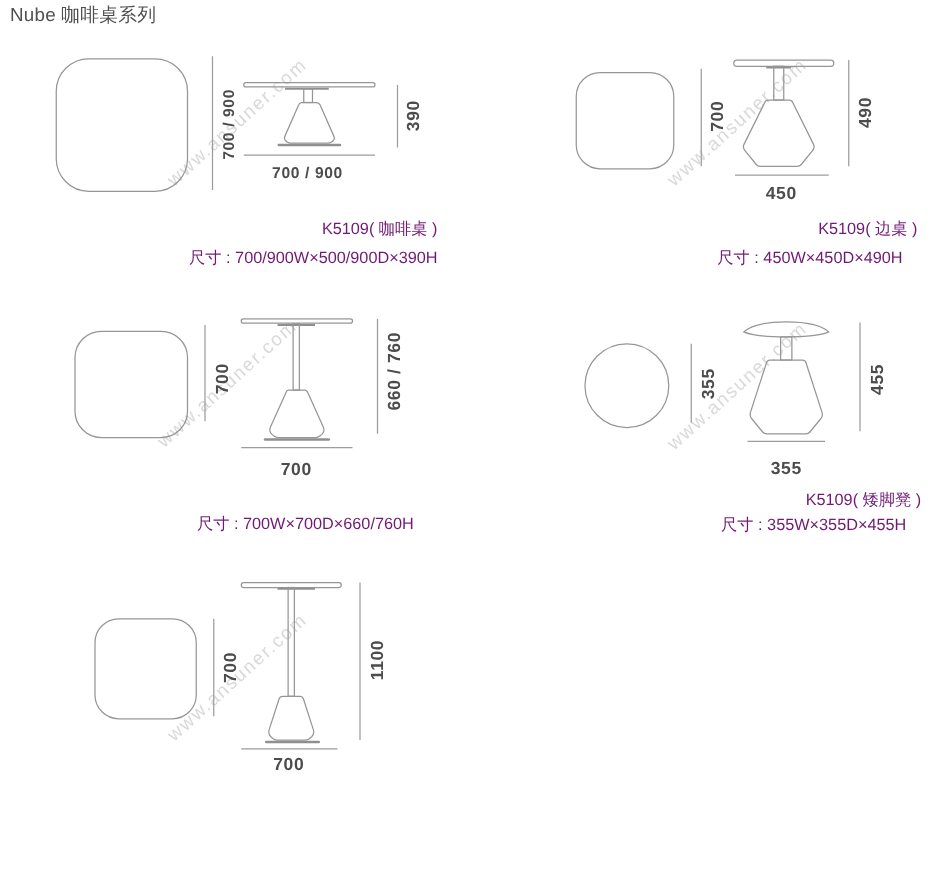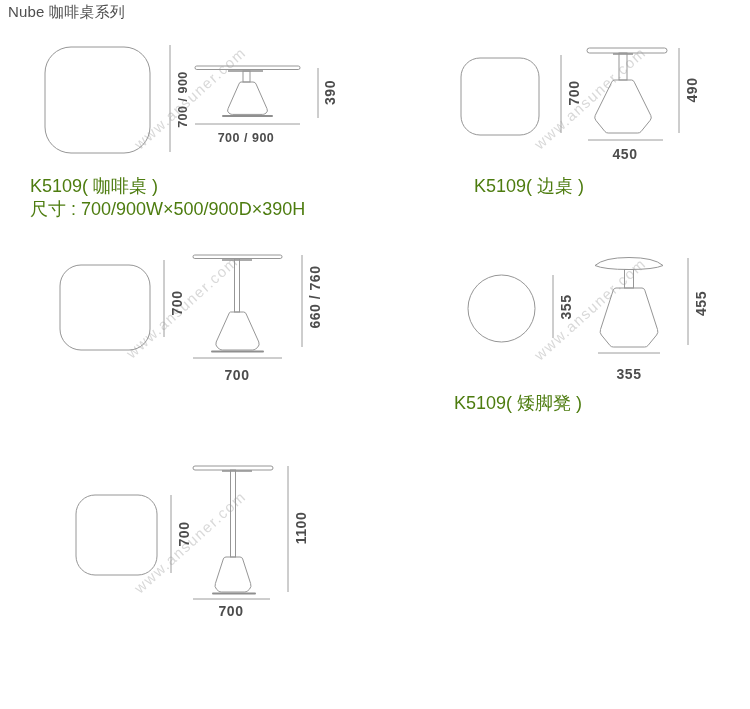--- a/index.html
+++ b/index.html
@@ -14,22 +14,22 @@
     font-size:15px; font-weight:400; color:#4f4f4f; letter-spacing:0.2px;
   }
   .product { position:absolute; }
   .product svg { position:absolute; left:0; top:0; z-index:2; }
   .watermark {
     position:absolute; z-index:1;
     color:#d9d9d9; font-size:15px; letter-spacing:1.5px; white-space:nowrap;
     transform:translate(-50%,-50%) rotate(-42deg);
   }
   .pname, .psize {
-    position:absolute; width:100%; text-align:left; z-index:2;
-    font-size:18px; color:#4d7c0f; white-space:nowrap;
+    position:absolute; width:100%; text-align:right; z-index:2;
+    font-size:13px; color:#701a75; white-space:nowrap;
   }
   
   .draw  { fill:none; stroke:#969696; stroke-width:1; }
   .plate { fill:none; stroke:#8f8f8f; stroke-width:2; stroke-linecap:round; }
   .flange{ fill:none; stroke:#8f8f8f; stroke-width:1.5; }
   .dim   { fill:none; stroke:#9c9c9c; stroke-width:1; }
   .dimtext {
     font-family:"Liberation Sans","DejaVu Sans",sans-serif;
     font-weight:700; font-size:14px; fill:#4c4c4c; letter-spacing:0.5px;
   }
@@ -71,55 +71,58 @@
       <rect x="137" y="6" width="80" height="5" rx="2.5" class="draw"></rect>
       <line x1="163" y1="12" x2="183" y2="12" class="flange"></line>
       <rect x="169" y="11" width="8" height="27" class="draw"></rect>
       <path class="draw" d="M164.5 38 L181.5 38 Q183.5 38 184.3 40.2 L200.8 73.5 Q202 76 200.2 78.3 L191 89.6 Q189.8 91 187.8 91 L158.2 91 Q156.2 91 155 89.6 L145.8 78.3 Q144 76 145.2 73.5 L161.7 40.2 Q162.5 38 164.5 38 Z"></path>
       <line x1="138" y1="98" x2="213" y2="98" class="dim"></line>
       <text x="175" y="117" text-anchor="middle" class="dimtext">450</text>
       <line x1="229" y1="6" x2="229" y2="91" class="dim"></line>
       <text x="241.5" y="48" transform="rotate(-90 241.5 48)" text-anchor="middle" dominant-baseline="central" class="dimtext">490</text>
     </svg>
     <div class="pname" style="left:24px;top:132px">K5109( 边桌 )</div>
+    <div class="psize" style="left:12px;top:155px">尺寸 : 450W×450D×490H</div>
   </section>
 
   <section class="product" style="left:50px;top:248px;width:280px;height:185px">
     <div class="watermark" style="left:132px;top:59px">www.ansuner.com</div>
     <svg width="280" height="138" viewBox="0 0 280 138">
       <rect x="10" y="17" width="90" height="85" rx="21" class="draw"></rect>
       <line x1="114" y1="12" x2="114" y2="89" class="dim"></line>
       <text x="127" y="55" transform="rotate(-90 127 55)" text-anchor="middle" dominant-baseline="central" class="dimtext">700</text>
       <rect x="143" y="7" width="89" height="3.5" rx="1.75" class="draw"></rect>
       <line x1="172" y1="12" x2="202" y2="12" class="flange"></line>
       <rect x="184.5" y="11" width="5" height="53" class="draw"></rect>
       <path class="draw" d="M180.5 64 L193.5 64 Q195.5 64 196.2 66 L208.8 94 Q210 97 207.5 99.5 L205.5 101 Q204.3 102 202.3 102 L172.7 102 Q170.7 102 169.5 101 L167.5 99.5 Q165 97 166.2 94 L178.8 66 Q179.5 64 180.5 64 Z"></path>
       <line x1="162" y1="103.5" x2="213" y2="103.5" class="plate"></line>
       <line x1="143" y1="110" x2="232" y2="110" class="dim"></line>
       <text x="187" y="132" text-anchor="middle" class="dimtext">700</text>
       <line x1="252" y1="7" x2="252" y2="99" class="dim"></line>
       <text x="265" y="49" transform="rotate(-90 265 49)" text-anchor="middle" dominant-baseline="central" class="dimtext">660 / 760</text>
     </svg>
+    <div class="psize" style="left:1px;top:162px">尺寸 : 700W×700D×660/760H</div>
   </section>
 
   <section class="product" style="left:450px;top:248px;width:266px;height:185px">
     <div class="watermark" style="left:140px;top:61px">www.ansuner.com</div>
     <svg width="266" height="138" viewBox="0 0 266 138">
       <circle cx="51.5" cy="60.5" r="33.5" class="draw"></circle>
       <line x1="103" y1="27" x2="103" y2="90" class="dim"></line>
       <text x="116" y="59" transform="rotate(-90 116 59)" text-anchor="middle" dominant-baseline="central" class="dimtext">355</text>
       <path class="draw" d="M145 17.5 Q154 9.5 179 9.5 Q204 9.5 213 17.5 Q204 21.5 179 21.5 Q154 21.5 145 17.5 Z"></path>
       <rect x="174.5" y="21.5" width="9" height="18.5" class="draw"></rect>
       <path class="draw" d="M168 40 L192 40 Q194 40 194.8 42.2 L207.5 81.5 Q208.6 84.6 206.6 87 L197.9 97.6 Q196.7 99 194.7 99 L163.3 99 Q161.3 99 160.1 97.6 L151.4 87 Q149.4 84.6 150.5 81.5 L163.2 42.2 Q164 40 166 40 Z"></path>
       <line x1="148" y1="105" x2="210" y2="105" class="dim"></line>
       <text x="179" y="131" text-anchor="middle" class="dimtext">355</text>
       <line x1="238" y1="10" x2="238" y2="97" class="dim"></line>
       <text x="251" y="55.5" transform="rotate(-90 251 55.5)" text-anchor="middle" dominant-baseline="central" class="dimtext">455</text>
     </svg>
-    <div class="pname" style="left:4px;top:143px">K5109( 矮脚凳 )</div>
+    <div class="pname" style="left:21px;top:143px">K5109( 矮脚凳 )</div>
+    <div class="psize" style="left:9px;top:163px">尺寸 : 355W×355D×455H</div>
   </section>
 
   <section class="product" style="left:70px;top:458px;width:250px;height:215px">
     <div class="watermark" style="left:120px;top:84px">www.ansuner.com</div>
     <svg width="250" height="165" viewBox="0 0 250 165">
       <rect x="6" y="37" width="81" height="80" rx="19" class="draw"></rect>
       <line x1="101" y1="37" x2="101" y2="115" class="dim"></line>
       <text x="114" y="76" transform="rotate(-90 114 76)" text-anchor="middle" dominant-baseline="central" class="dimtext">700</text>
       <rect x="123" y="8" width="80" height="4" rx="2" class="draw"></rect>
       <line x1="152" y1="13" x2="182" y2="13" class="flange"></line>

